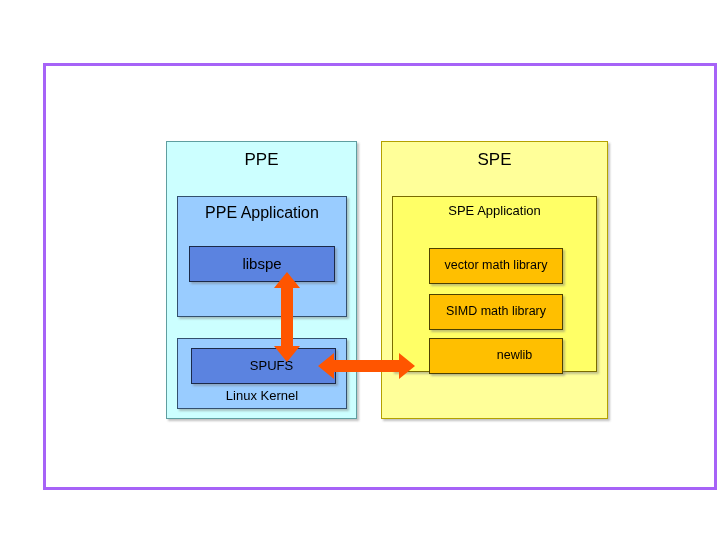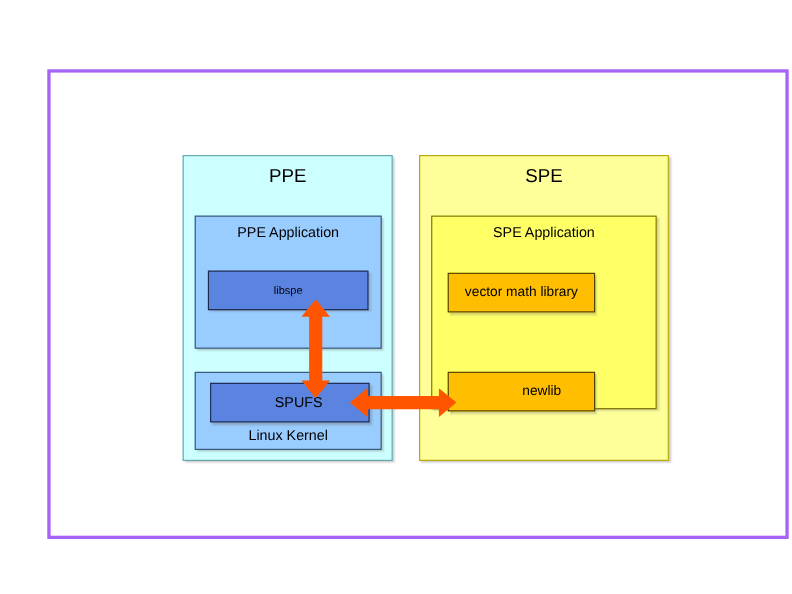--- a/index.html
+++ b/index.html
@@ -71,32 +71,32 @@
   .ppe-app {
     left: 157px;
     top: 196px;
     width: 170px;
     height: 121px;
     background: #99ccff;
     border: 1px solid #33506e;
     box-shadow: 2px 2px 2px rgba(120,120,120,0.45);
     padding-top: 7px;
   }
-  .ppe-app > .box-label { font-size: 13px; }
+  .ppe-app > .box-label { font-size: 16px; }
 
   .libspe {
     left: 169px;
     top: 246px;
     width: 146px;
     height: 36px;
     background: #5b83e0;
     border: 1px solid #1b2a49;
     box-shadow: 2px 2px 2px rgba(120,120,120,0.45);
   }
-  .libspe > .box-label { font-size: 10px; }
+  .libspe > .box-label { font-size: 15px; }
 
   .linux-kernel {
     left: 157px;
     top: 338px;
     width: 170px;
     height: 71px;
     background: #99ccff;
     border: 1px solid #33506e;
     box-shadow: 2px 2px 2px rgba(120,120,120,0.45);
     align-items: flex-end;
@@ -134,21 +134,21 @@
     width: 205px;
     height: 176px;
     background: #ffff66;
     border: 1px solid #7a6b00;
     box-shadow: 2px 2px 2px rgba(120,120,120,0.45);
     padding-top: 7px;
   }
   .spe-app > .box-label { font-size: 13px; }
 
   .lib-box {
-    left: 387px;
+    left: 409px;
     width: 134px;
     height: 36px;
     background: #ffbf00;
     border: 1px solid #4d4100;
     box-shadow: 2px 2px 2px rgba(120,120,120,0.45);
   }
   .lib-box > .box-label { font-size: 12.5px; }
   .lib-vector { top: 248px; }
   .lib-simd   { top: 294px; }
   .lib-newlib { top: 338px; padding-left: 37px; }
@@ -202,20 +202,23 @@
   </div>
 
   <div class="box spe-app">
     <span class="box-label">SPE Application</span>
   </div>
 
   <div class="box centered lib-box lib-vector">
     <span class="box-label">vector math library</span>
   </div>
 
+  <div class="box centered lib-box lib-simd">
+    <span class="box-label">SIMD math library</span>
+  </div>
 
   <div class="box centered lib-box lib-newlib">
     <span class="box-label">newlib</span>
   </div>
 
   <div class="arrow-v">
     <svg width="26" height="90" viewBox="0 0 26 90" xmlns="http://www.w3.org/2000/svg">
       <polygon points="13,0 26,16 19,16 19,74 26,74 13,90 0,74 7,74 7,16 0,16" fill="#ff5500"></polygon>
     </svg>
   </div>

